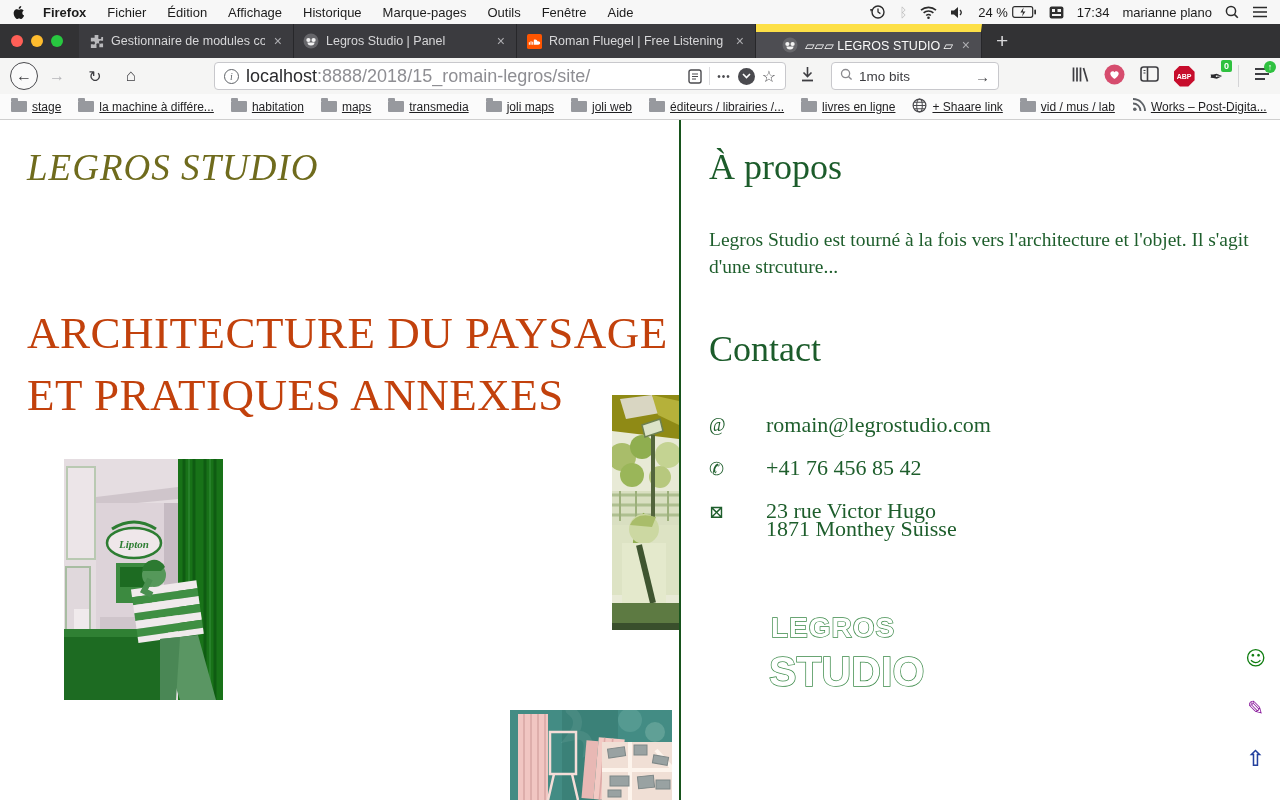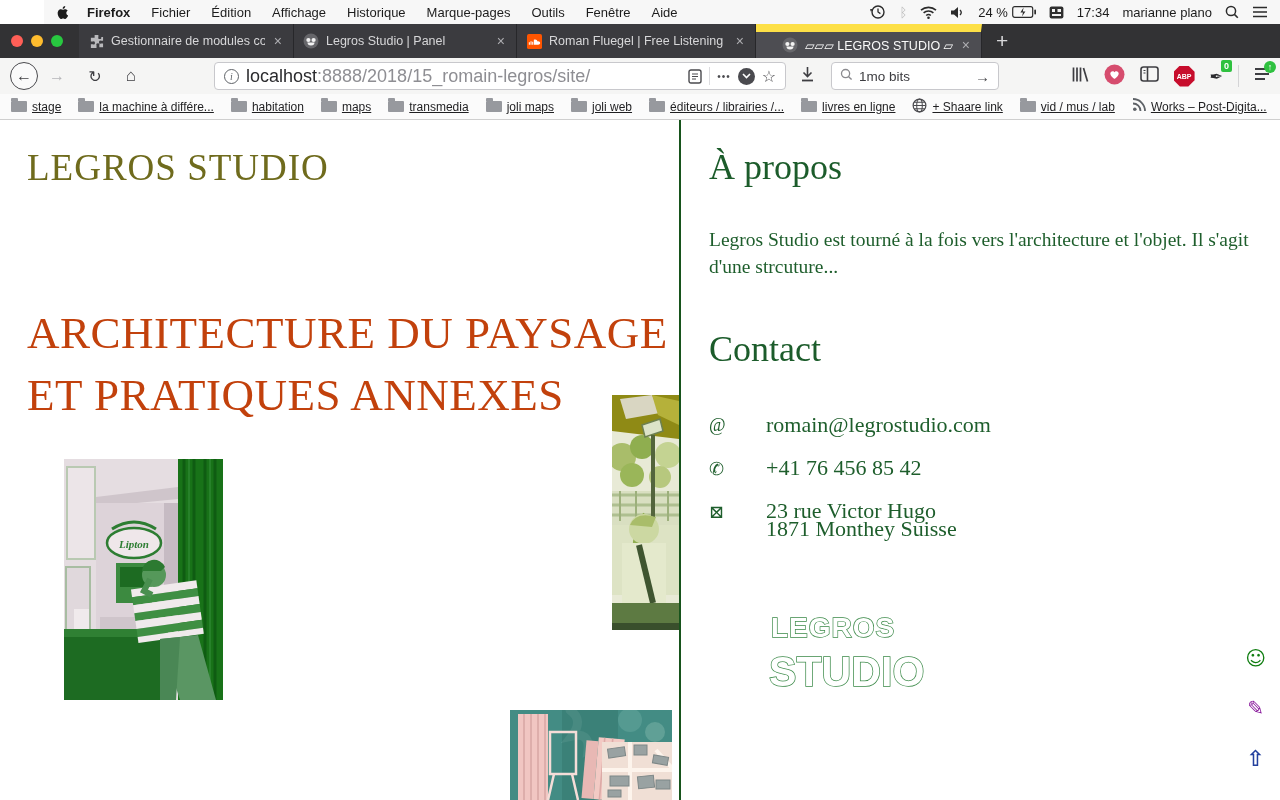--- a/index.html
+++ b/index.html
@@ -1,21 +1,21 @@
 <!DOCTYPE html>
 <html><head>
 <meta charset="utf-8">
 <style>
   * { margin:0; padding:0; box-sizing:border-box; }
   html,body { width:1280px; height:800px; overflow:hidden; }
   body { font-family:"Liberation Sans", sans-serif; background:#fff; }
 
   
   .menubar { height:24px; background:#f7f7f7; display:flex; align-items:center;
-             padding:0 12px; font-size:13px; color:#1c1c1c;margin-left:44px; }
+             padding:0 12px; font-size:13px; color:#1c1c1c; }
   .menubar .menu-item { margin-right:21px; white-space:nowrap; }
   .menubar .menu-item.app { font-weight:bold; }
   .menubar .apple { margin-right:18px; display:flex; align-items:center; }
   .menubar .spacer { flex:1; }
   .statusicons { display:flex; align-items:center; gap:13px; }
   .statusicons svg { display:block; }
   .bt-glyph { color:#b9b9b9; font-size:13px; }
   .battery-wrap { display:flex; align-items:center; gap:4px; }
 
   
@@ -78,21 +78,21 @@
   .folder-ic { width:16px; height:11px; background:#97999e; border-radius:1px; position:relative;
                display:inline-block; flex:0 0 auto; }
   .folder-ic::before { content:""; position:absolute; top:-3px; left:0; width:7px; height:3px;
                        background:#97999e; border-radius:1px 1px 0 0; }
   .bm-overflow { margin-left:auto; font-size:15px; color:#3e3e42; }
 
   
   .content { position:relative; height:680px; background:#fff; overflow:hidden;
              font-family:"Liberation Serif","DejaVu Serif",serif; }
   .divider { position:absolute; left:679px; top:0; width:2px; height:680px; background:#17541c; }
-  .site-title { position:absolute; left:27px; top:26px; font-size:37px; color:#6f6b1d; letter-spacing:1px; }
+  .site-title { position:absolute; left:27px; top:26px; font-size:37px; color:#6f6b1d; letter-spacing:1px;font-style:italic; }
   .headline { position:absolute; left:27px; top:182px; font-size:45px; color:#c2410c;
               letter-spacing:0.5px; line-height:62px; }
   .about-title, .contact-title { position:absolute; left:709px; font-size:36px; color:#1c5c2b; }
   .about-title { top:26px;text-align:right; }
   .about-text { position:absolute; left:709px; top:106px; width:570px; font-size:19.5px;
                 line-height:27px; color:#1e5e2c; }
   .contact-title { top:208px; }
   .contact-list { position:absolute; left:709px; top:292px; color:#1e5e2c; font-size:22px; }
   .c-row { display:flex; margin-bottom:17px; }
   .c-ic { width:57px; font-size:18px; padding-top:3px; }

